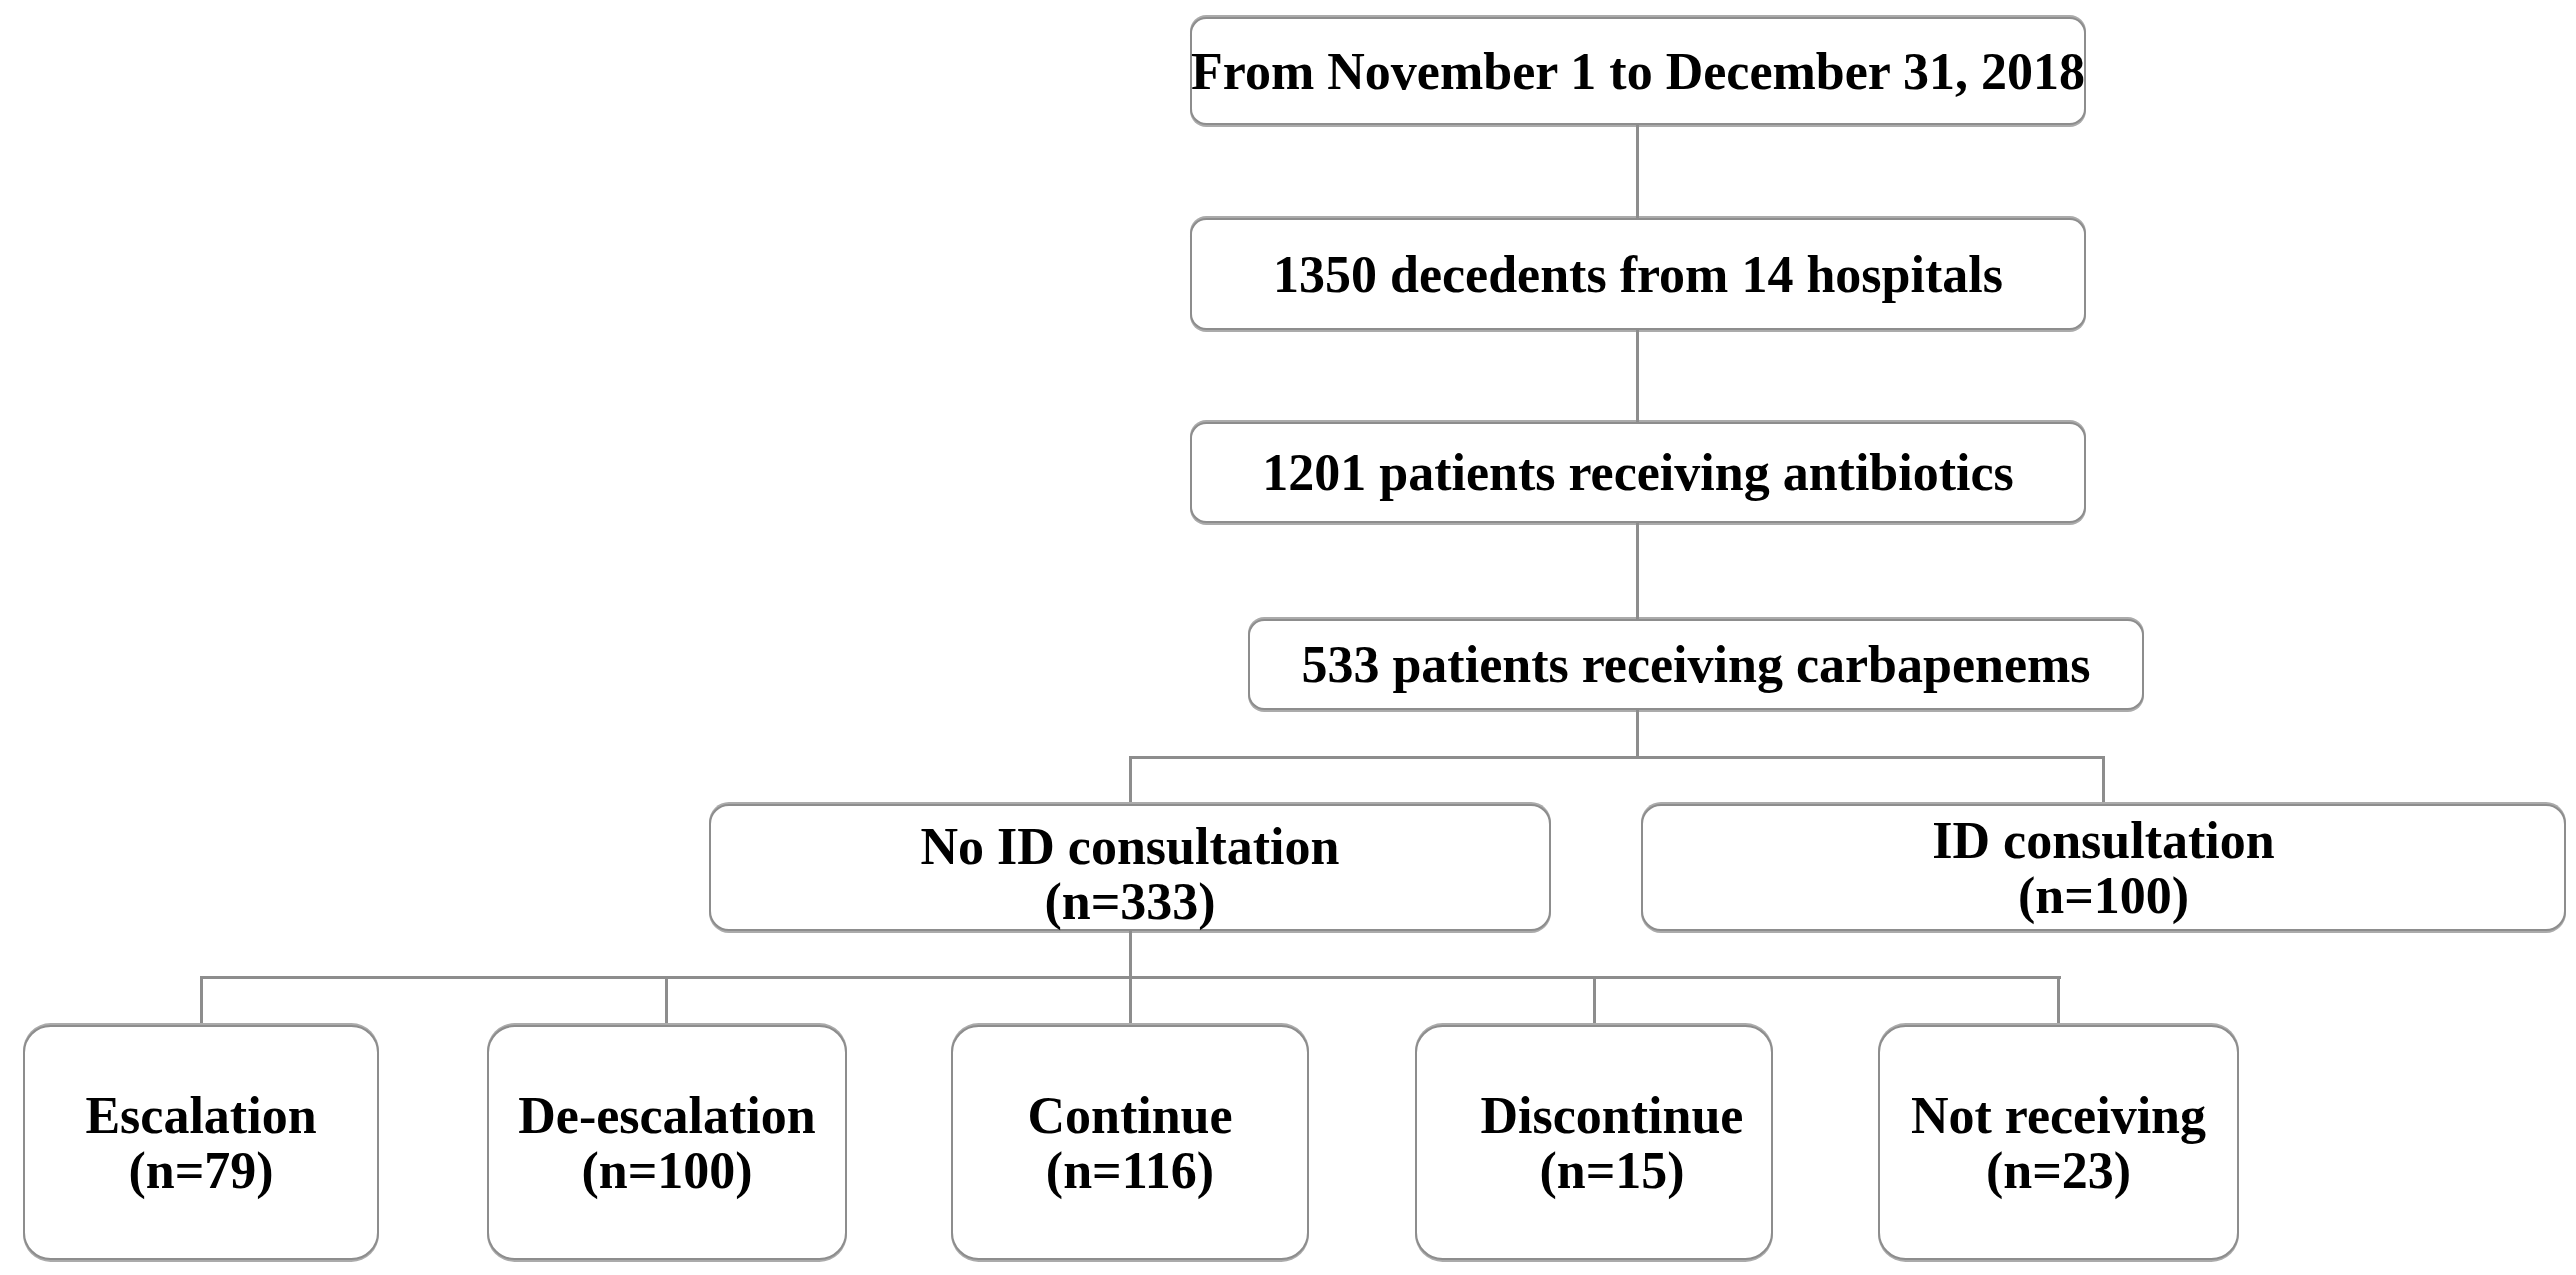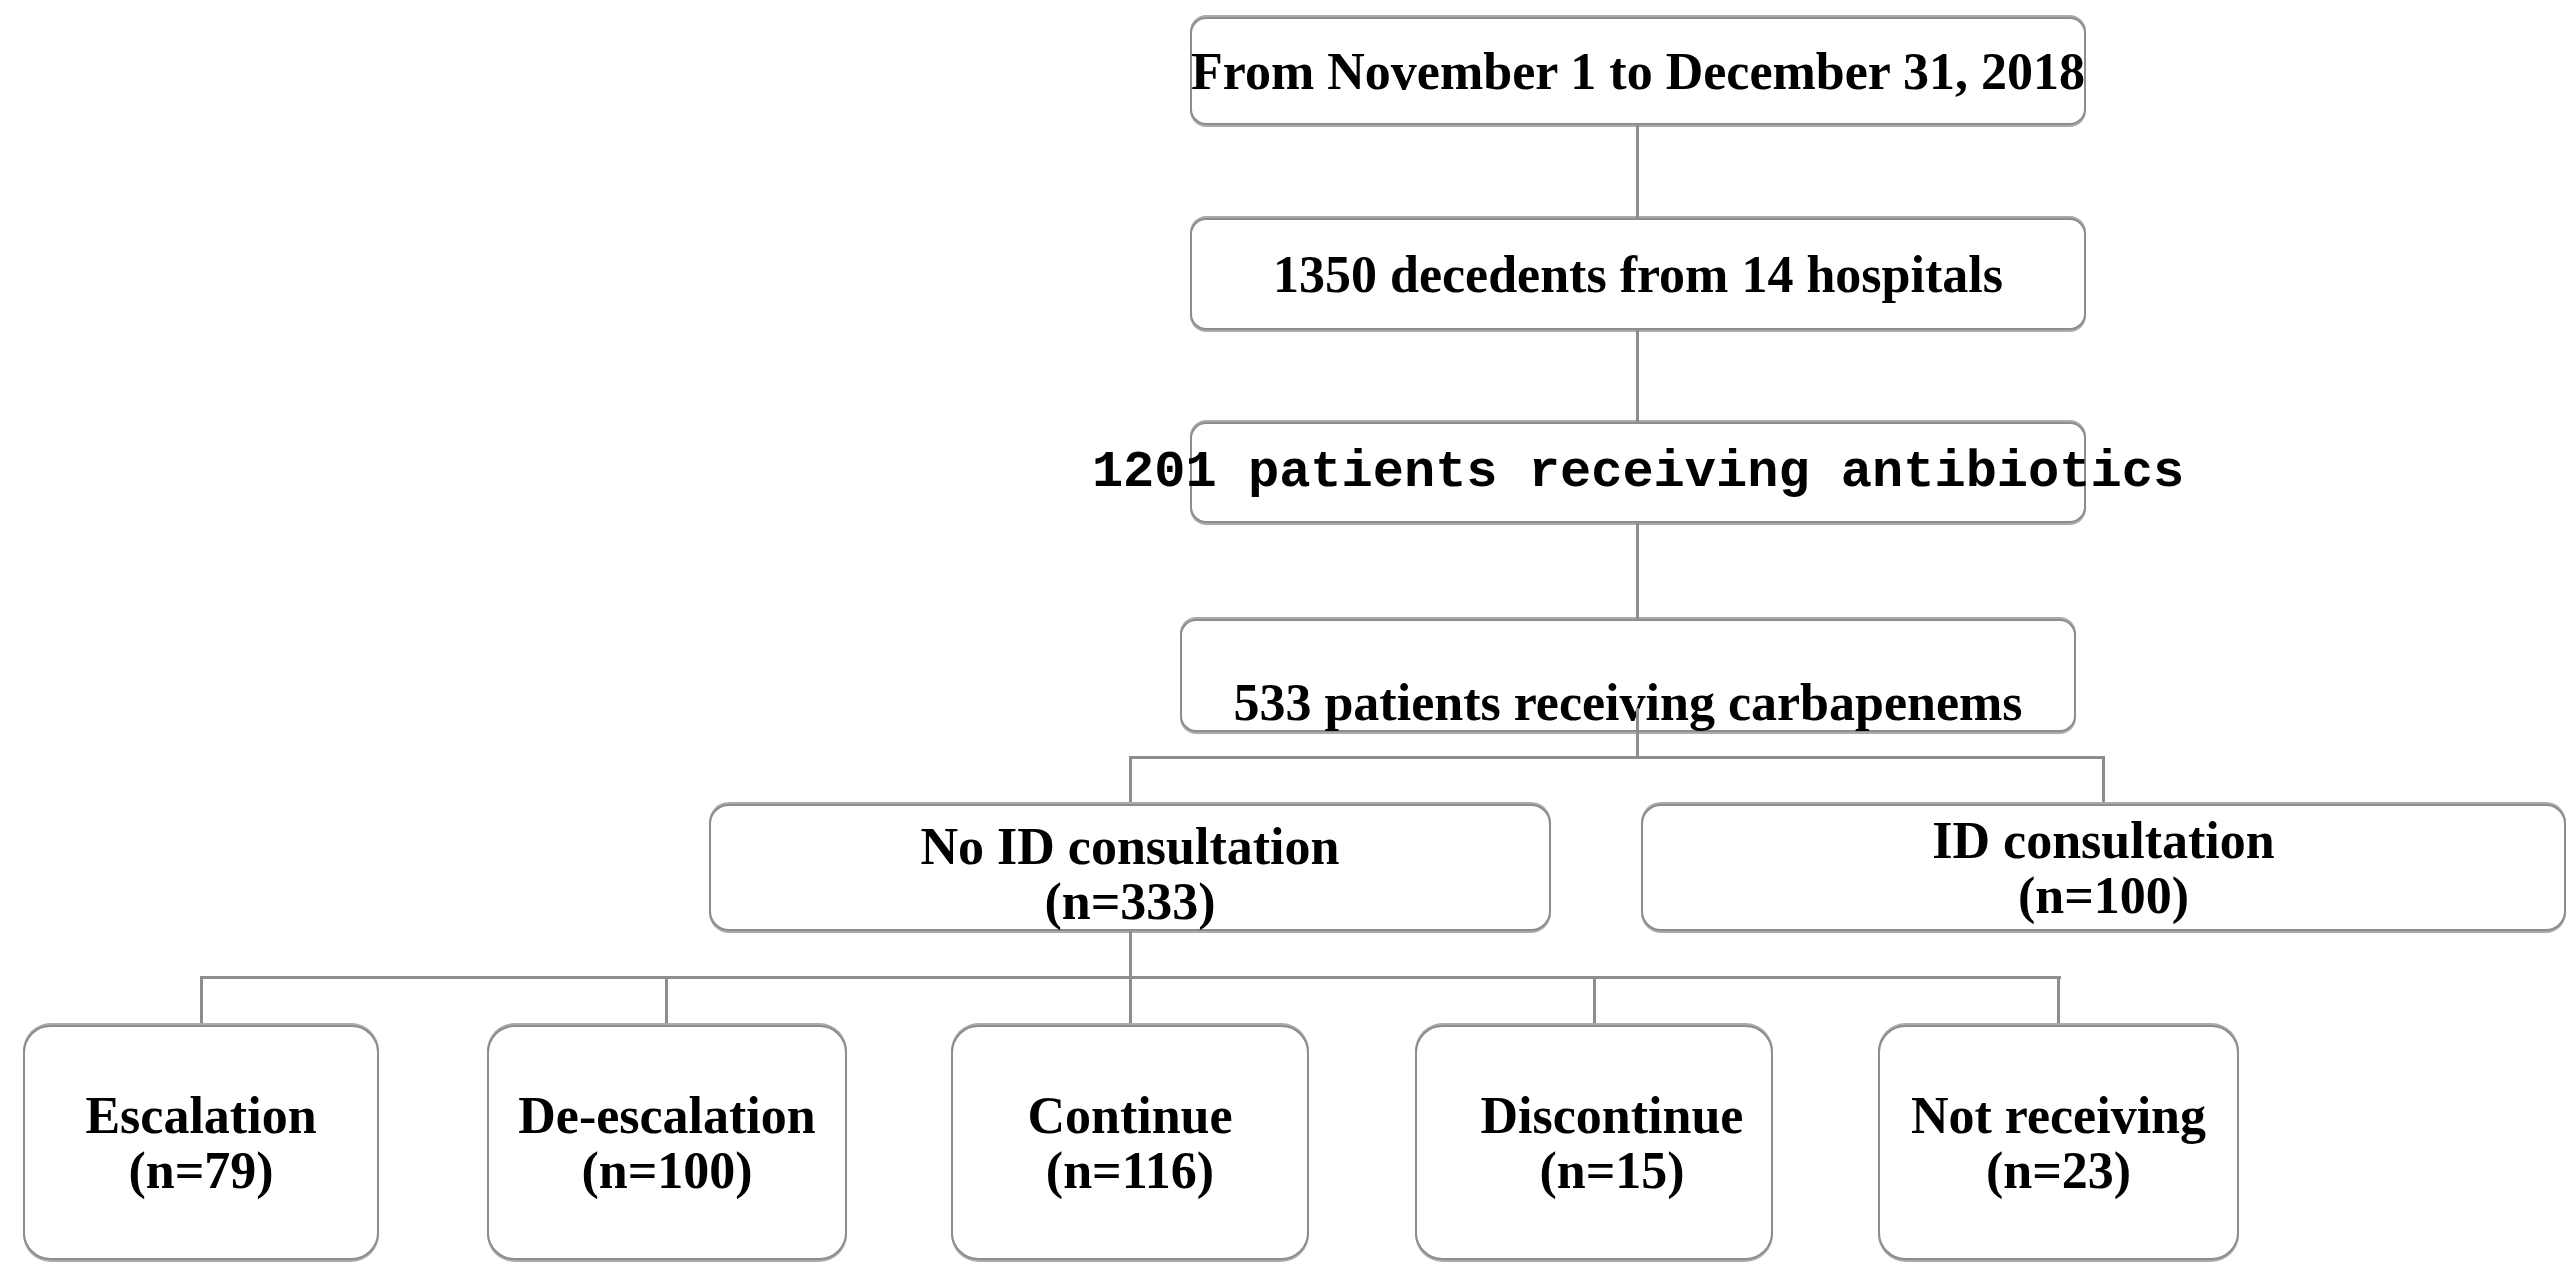--- a/index.html
+++ b/index.html
@@ -50,25 +50,25 @@
 <div class="canvas">
 
   <div class="box r-top" style="left:1190px; top:17px; width:896px; height:108px;">
     <div class="box-line">From November 1 to December 31, 2018</div>
   </div>
 
   <div class="box r-top" style="left:1190px; top:218px; width:896px; height:112px;">
     <div class="box-line">1350 decedents from 14 hospitals</div>
   </div>
 
-  <div class="box r-top" style="left:1190px; top:422px; width:896px; height:101px;font-family:Liberation Mono, monospace;">
+  <div class="box r-top" style="left:1190px; top:422px; width:896px; height:101px;">
     <div class="box-line">1201 patients receiving antibiotics</div>
   </div>
 
-  <div class="box r-top" style="left:1180px; top:619px; width:896px; height:113px;justify-content:flex-end;">
+  <div class="box r-top" style="left:1248px; top:619px; width:896px; height:91px;">
     <div class="box-line">533 patients receiving carbapenems</div>
   </div>
 
   <div class="v-line" style="left:1636px; top:124px; height:95px;"></div>
   <div class="v-line" style="left:1636px; top:329px; height:94px;"></div>
   <div class="v-line" style="left:1636px; top:522px; height:98px;"></div>
 
   <div class="v-line" style="left:1636px; top:708px; height:50px;"></div>
   <div class="h-line" style="left:1129px; top:756px; width:976px;"></div>
   <div class="v-line" style="left:1129px; top:757px; height:48px;"></div>

